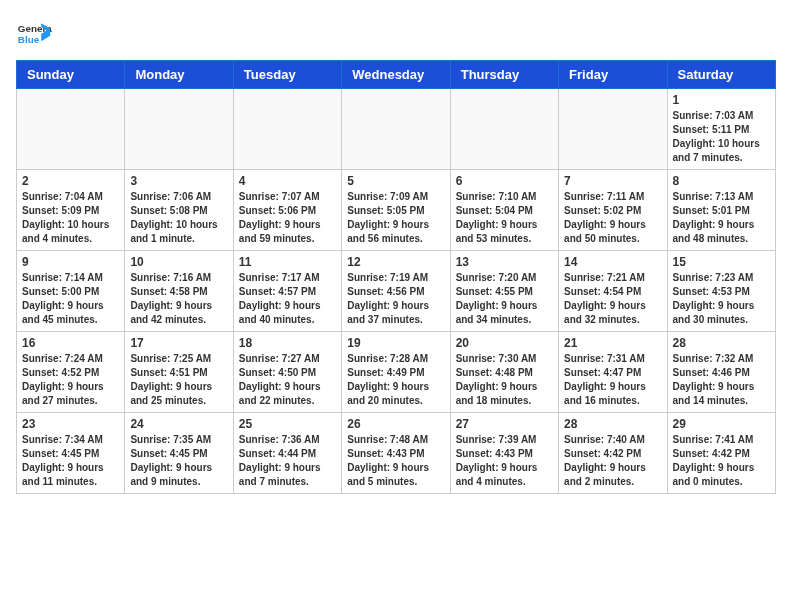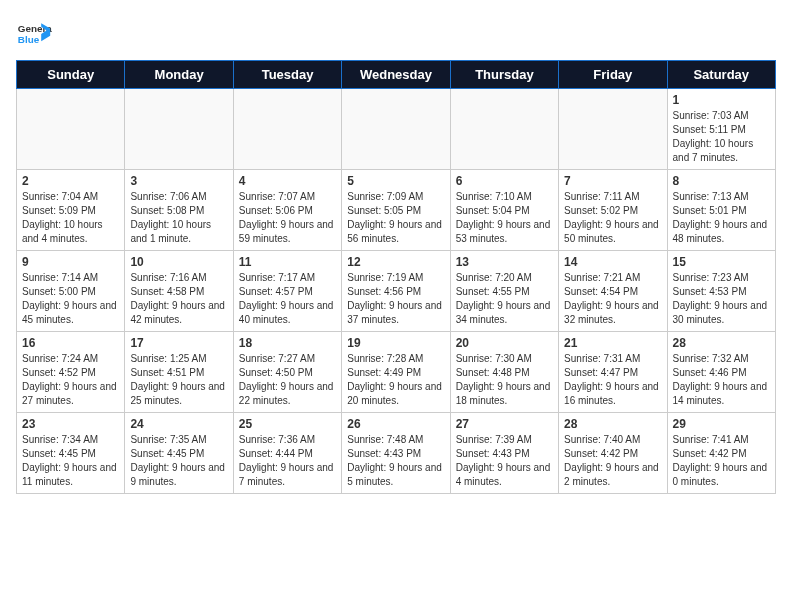--- a/index.html
+++ b/index.html
@@ -36,23 +36,23 @@
     .location-title {
       font-size: 14px;
       color: #555;
     }
     .calendar {
       width: 100%;
       border-collapse: collapse;
       border: 1px solid #ccc;
     }
     .calendar th {
-      background: #0f172a;
+      background: #1d4ed8;
       color: #fff;
-      text-align: center;
+      text-align: left;
       padding: 6px 10px;
       font-size: 13px;
       border: 1px solid #1a70cc;
     }
     .calendar td {
       border: 1px solid #ccc;
       vertical-align: top;
       padding: 4px 5px;
       width: calc(100% / 7);
       min-height: 70px;
@@ -62,20 +62,21 @@
     .day-number {
       font-weight: bold;
       font-size: 12px;
       display: block;
       margin-bottom: 2px;
     }
     .day-info {
       font-size: 10px;
       line-height: 1.4;
       color: #333;
+      font-weight: bold;
     }
     .empty-cell { background: #f9f9f9; }
   </style>
 </head>
 <body>
 
 <div class="header">
   <div class="logo">
     <svg class="logo-icon" viewBox="0 0 40 40">
       <text x="2" y="18" font-size="11" font-weight="bold" fill="#333" font-family="Arial">General</text>
@@ -206,21 +207,21 @@
       </tr>
       <tr>
         <td>
           <span class="day-number">16</span>
           <div class="day-info">Sunrise: 7:24 AM
 Sunset: 4:52 PM
 Daylight: 9 hours and 27 minutes.</div>
         </td>
         <td>
           <span class="day-number">17</span>
-          <div class="day-info">Sunrise: 1:25 AM
+          <div class="day-info">Sunrise: 7:25 AM
 Sunset: 4:51 PM
 Daylight: 9 hours and 25 minutes.</div>
         </td>
         <td>
           <span class="day-number">18</span>
           <div class="day-info">Sunrise: 7:27 AM
 Sunset: 4:50 PM
 Daylight: 9 hours and 22 minutes.</div>
         </td>
         <td>

